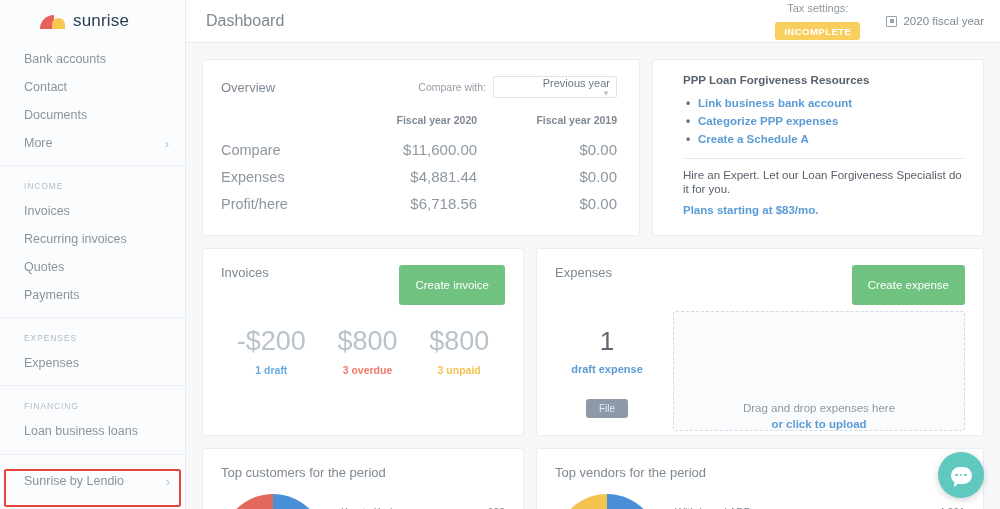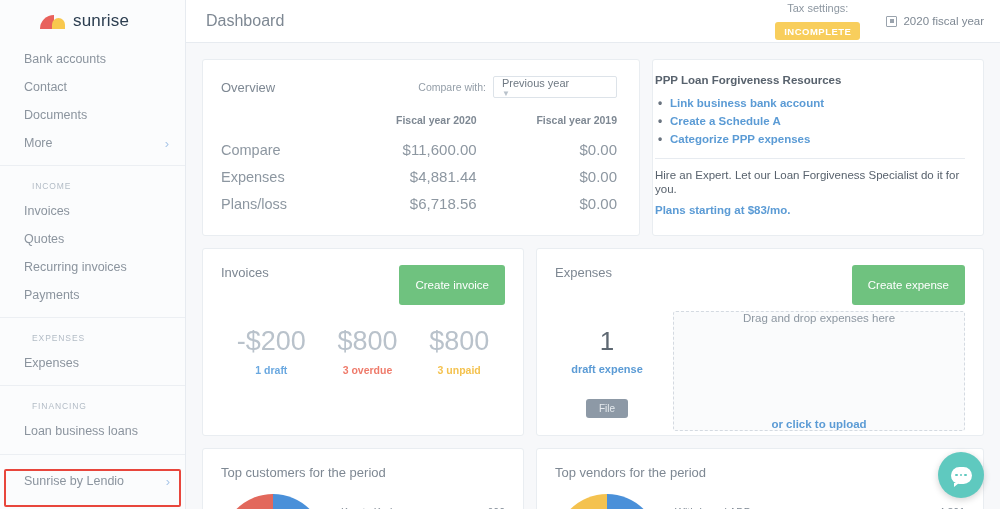--- a/index.html
+++ b/index.html
@@ -67,21 +67,21 @@
   .nav-group {
     padding: 3px 0 8px 0;
   }
   .nav-group.bordered {
     border-top: 1px solid #eceff3;
   }
   .nav-label {
     font-size: 8.5px;
     color: #b3bcc6;
     letter-spacing: 0.9px;
-    padding: 12px 0 6px 32px;
+    padding: 12px 0 6px 24px;
     text-transform: uppercase;
   }
   .nav-item {
     display: flex;
     align-items: center;
     justify-content: space-between;
     padding: 0 16px 0 24px;
     height: 28px;
     font-size: 12.5px;
     color: #8b949e;
@@ -233,21 +233,21 @@
     font-size: 10.5px;
     color: #949ea8;
   }
   .select-box {
     width: 124px;
     height: 22px;
     border: 1px solid #dde3e9;
     border-radius: 2px;
     background: #fff;
     display: flex;
-    align-items: flex-start;
+    align-items: flex-end;
     justify-content: space-between;
     padding: 0 6px 0 8px;
     box-sizing: border-box;
     font-size: 11px;
     color: #6f7983;
     cursor: pointer;
     flex-direction: column;
   }
   .caret {
     color: #b9c2cb;
@@ -275,21 +275,21 @@
   table.ov-table td.lbl {
     text-align: left;
     color: #8d97a1;
     font-size: 14.5px;
   }
   td.profit { color: #8ed49a; }
 
   
   .card-ppp {
     flex: 1;
-    padding: 14px 18px 16px 2px;
+    padding: 14px 18px 16px 30px;
   }
   .ppp-title {
     font-size: 11.5px;
     color: #58626d;
     font-weight: 700;
     margin-bottom: 8px;
   }
   .ppp-list {
     margin: 0 0 10px 0;
     padding: 0 0 0 15px;
@@ -416,21 +416,21 @@
     cursor: pointer;
   }
   .dropzone {
     flex: 1;
     border: 1px dashed #d4dae1;
     border-radius: 3px;
     background: #fafbfc;
     display: flex;
     flex-direction: column;
     align-items: center;
-    justify-content: space-between;
+    justify-content: flex-end;
     gap: 4px;
     min-height: 118px;
     cursor: pointer;
   }
   .dz-line1 {
     font-size: 11.5px;
     color: #8d97a1;
   }
   .dz-line2 {
     font-size: 11.5px;
@@ -543,24 +543,24 @@
         <span class="chev">›</span>
       </div>
     </div>
 
     <div class="nav-group bordered">
       <div class="nav-label">INCOME</div>
       <div class="nav-item">
         <span>Invoices</span>
       </div>
       <div class="nav-item">
+        <span>Recurring invoices</span>
+      </div>
+      <div class="nav-item">
         <span>Quotes</span>
-      </div>
-      <div class="nav-item">
-        <span>Recurring invoices</span>
       </div>
       <div class="nav-item">
         <span>Payments</span>
       </div>
     </div>
 
     <div class="nav-group bordered">
       <div class="nav-label">EXPENSES</div>
       <div class="nav-item">
         <span>Expenses</span>
@@ -629,34 +629,34 @@
                 <td class="lbl">Compare</td>
                 <td>$11,600.00</td>
                 <td>$0.00</td>
               </tr>
               <tr>
                 <td class="lbl">Expenses</td>
                 <td>$4,881.44</td>
                 <td>$0.00</td>
               </tr>
               <tr>
-                <td class="lbl">Plans/loss</td>
+                <td class="lbl">Profit/here</td>
                 <td class="profit">$6,718.56</td>
                 <td>$0.00</td>
               </tr>
             </tbody>
           </table>
         </div>
 
         <div class="card card-ppp">
           <div class="ppp-title">PPP Loan Forgiveness Resources</div>
           <ul class="ppp-list">
             <li>Link business bank account</li>
+            <li>Categorize PPP expenses</li>
             <li>Create a Schedule A</li>
-            <li>Categorize PPP expenses</li>
           </ul>
           <hr class="ppp-rule">
           <div class="ppp-text">Hire an Expert. Let our Loan Forgiveness Specialist do it for you.</div>
           <div class="ppp-link">Plans starting at $83/mo.</div>
         </div>
       </div>
 
       <div class="grid-row">
 
         <div class="card card-invoices">

